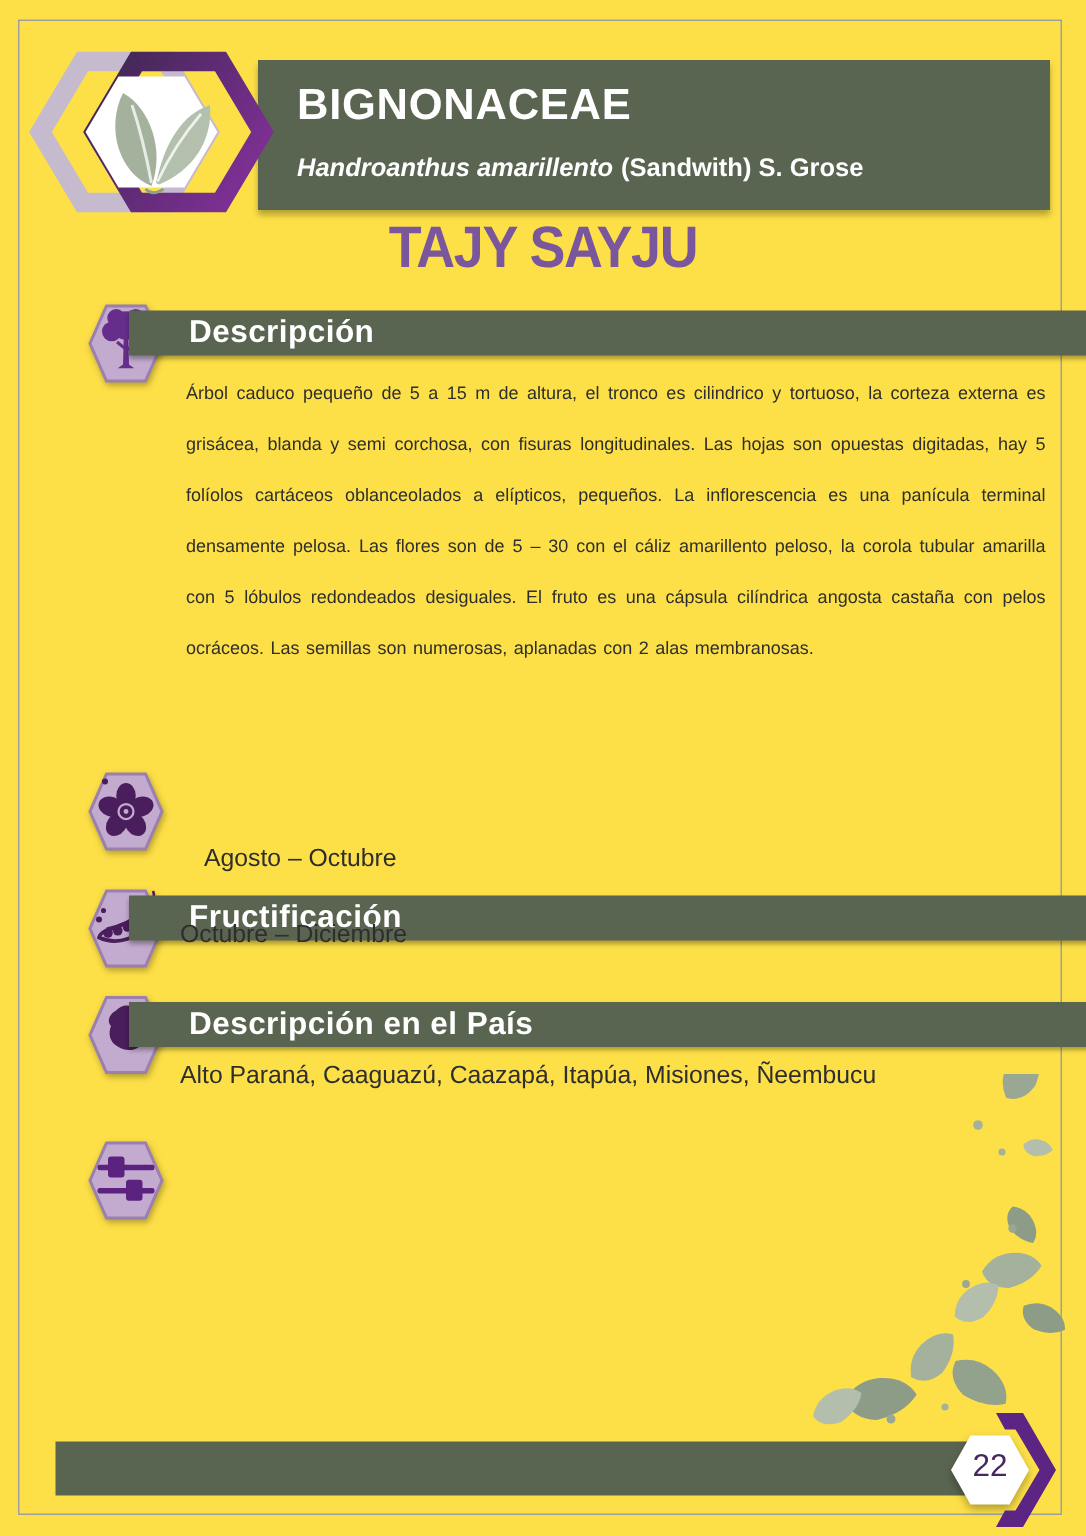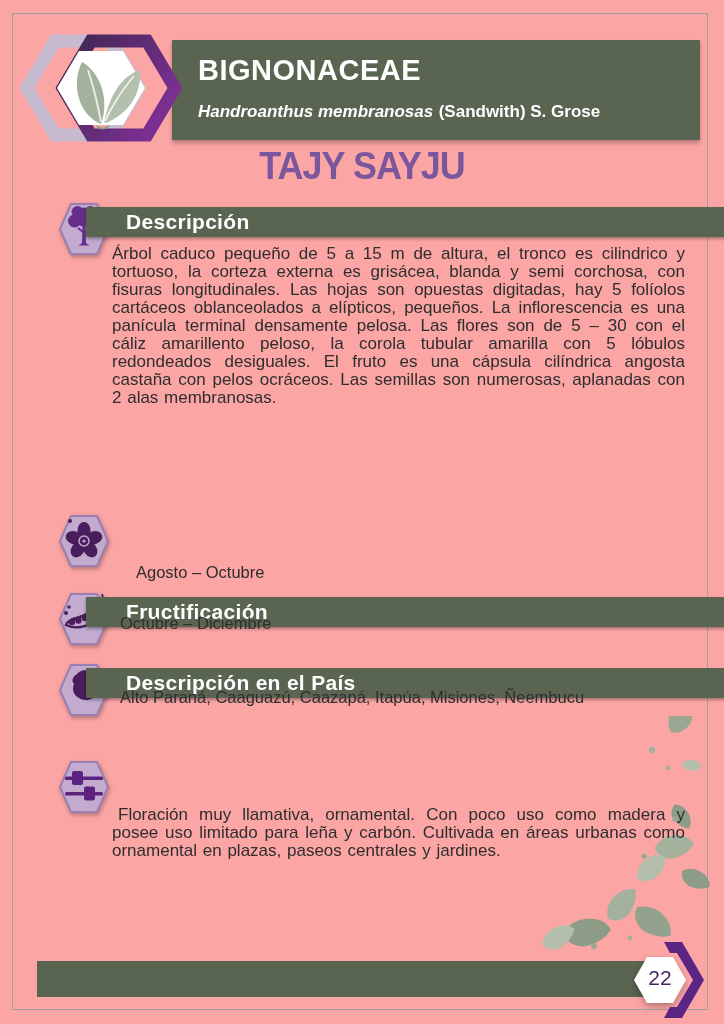--- a/index.html
+++ b/index.html
@@ -1,17 +1,17 @@
 <!DOCTYPE html>
 <html><head>
 <meta charset="utf-8">
 <style>
   html,body { margin:0; padding:0; background:#ffffff; }
   .page {
-    position:relative; width:724px; height:1024px; background:#fca5a5;
+    position:relative; width:724px; height:1024px; background:#fde047;
     font-family:"Liberation Sans", sans-serif; overflow:hidden;
   }
   .page-border {
     position:absolute; left:12px; top:13px; width:694px; height:995px;
     border:1.5px solid #9f9f9f;
   }
   
   .header-band {
     position:absolute; left:172px; top:40px; width:528px; height:100px;
     background:#5a6551; box-shadow:0 3px 4px rgba(0,0,0,0.28);
@@ -43,29 +43,29 @@
   .section-icon {
     position:absolute; left:57px; width:54px; height:56px;
     filter:drop-shadow(1px 2px 2px rgba(0,0,0,0.30));
   }
   .bar-desc  { top:207px; }  .icon-desc  { top:201px; }
   .bar-flor  { top:519px; }  .icon-flor  { top:513px; }
   .bar-fruct { top:597px; }  .icon-fruct { top:591px; }
   .bar-dist  { top:668px; }  .icon-dist  { top:662px; }
   .bar-usos  { top:765px; }  .icon-usos  { top:759px; }
   .body-text {
-    position:absolute; left:112px; width:573px; font-size:17px; line-height:18px;
+    position:absolute; left:124px; width:573px; font-size:12px; line-height:34px;
     color:#2e2e2e; text-align:justify; word-spacing:1px;
   }
   .desc-body { top:245px; }
   .usos-body { top:806px; text-indent:6px; }
   .sub-text { position:absolute; left:120px; font-size:16.5px; color:#2e2e2e; }
   .flor-sub  { top:563px;margin-left:16px; }
   .fruct-sub { top:614px; }
-  .dist-sub  { top:688px; }
+  .dist-sub  { top:708px; }
   
   .footer-bar {
     position:absolute; left:37px; top:961px; width:611px; height:36px; background:#5a6551;
   }
   .page-badge { position:absolute; left:624px; top:940px; width:86px; height:80px; }
   .page-number {
     position:absolute; left:634px; top:966px; width:52px; text-align:center;
     font-size:21px; font-weight:normal; color:#46275f;
   }
   .leaf-decor { position:absolute; left:534px; top:716px; width:180px; height:246px; }
@@ -94,21 +94,21 @@
     <use href="#dlp" fill="#a4b19c" transform="translate(66,188) rotate(-28)"></use>
     <use href="#dlp" fill="#8d9c86" transform="translate(34,198) rotate(14) scale(1.2)"></use>
     <use href="#dlp" fill="#b3bfac" transform="translate(6,214) rotate(-8) scale(0.9)"></use>
     <circle cx="60" cy="230" r="3" fill="#9aa893"></circle>
     <circle cx="96" cy="222" r="2.4" fill="#a4b19c"></circle>
   </svg>
 
   <div class="header-band">
     <div class="family-name">BIGNONACEAE</div>
     <div class="species-line">
-      <span class="species-italic">Handroanthus membranosas</span><span class="species-author">(Sandwith) S. Grose</span>
+      <span class="species-italic">Handroanthus amarillento</span><span class="species-author">(Sandwith) S. Grose</span>
     </div>
   </div>
 
   <svg class="logo" width="166" height="132" viewBox="0 0 166 132" xmlns="http://www.w3.org/2000/svg">
     <defs>
       <linearGradient id="pgrad" x1="0" y1="0" x2="1" y2="0.6">
         <stop offset="0" stop-color="#3d2750"></stop>
         <stop offset="1" stop-color="#7b2f92"></stop>
       </linearGradient>
     </defs>
@@ -183,21 +183,20 @@
 
   <svg class="section-icon icon-usos" viewBox="0 0 54 56">
     <polygon points="14,3 40,3 51,28 40,53 14,53 3,28" fill="#c2abce" stroke="#9a7fb0" stroke-width="2"></polygon>
     <g fill="#5b2280">
       <rect x="8" y="17.5" width="38" height="3.6" rx="1.5"></rect>
       <rect x="15" y="12" width="11" height="14" rx="2"></rect>
       <rect x="8" y="33" width="38" height="3.6" rx="1.5"></rect>
       <rect x="27" y="27.5" width="11" height="14" rx="2"></rect>
     </g>
   </svg>
-  <div class="body-text usos-body">Floración muy llamativa, ornamental. Con poco uso como madera y posee uso limitado para leña y carbón. Cultivada en áreas urbanas como ornamental en plazas, paseos centrales y jardines.</div>
 
   <div class="footer-bar"></div>
   <svg class="page-badge" viewBox="0 0 86 80">
     <polygon points="10,40 23,17 49,17 62,40 49,63 23,63" fill="#ffffff" style="filter:drop-shadow(0 3px 3px rgba(0,0,0,0.3))"></polygon>
     <path d="M40,2 L58,2 L80,40 L58,78 L40,78 L46,67 L53,67 L69,40 L53,13 L46,13 Z" fill="#5c2483"></path>
   </svg>
   <div class="page-number">22</div>
 </div>
 
 </body></html>

